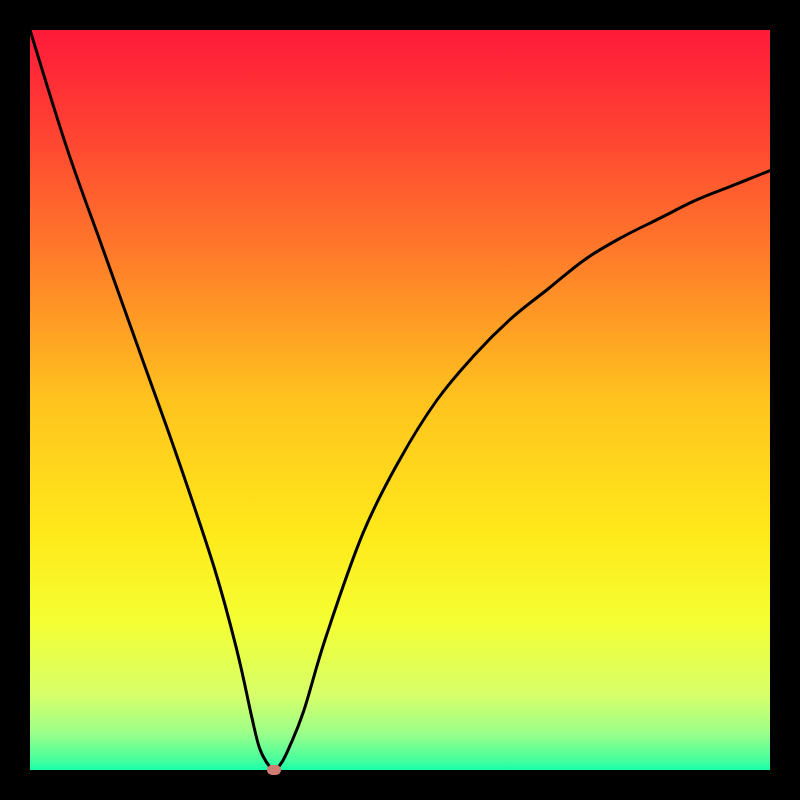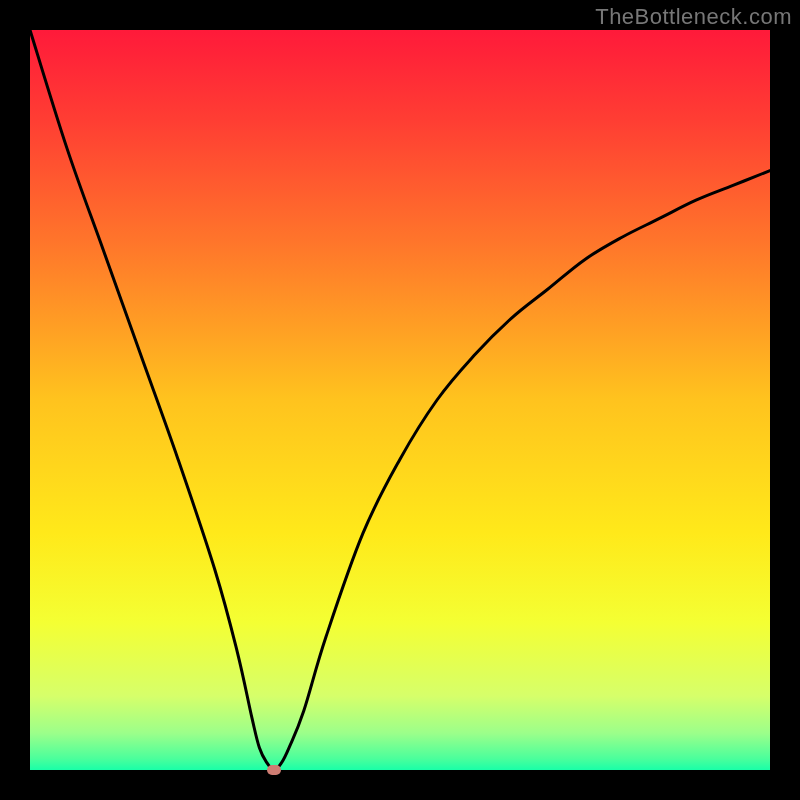--- a/index.html
+++ b/index.html
@@ -54,14 +54,13 @@
 </head>
 <body>
 
 <div class="frame">
   <div class="plot" id="plot" style="background: linear-gradient(rgb(255, 26, 58) 0%, rgb(255, 61, 51) 12%, rgb(255, 122, 42) 30%, rgb(255, 195, 30) 50%, rgb(255, 233, 26) 68%, rgb(244, 255, 51) 80%, rgb(214, 255, 106) 90%, rgb(156, 255, 138) 95%, rgb(74, 255, 156) 98.5%, rgb(25, 255, 168) 100%);">
     <svg class="curve" viewBox="0 0 740 740" preserveAspectRatio="none">
       <path id="curvePath" fill="none" stroke-width="3" stroke-linecap="round" stroke-linejoin="round" d="M 0 0 C 6.66 21.311999999999994,23.68 78.43999999999997,37 118.39999999999998 C 50.32 158.35999999999999,60.68 184.704,74 222 C 87.32 259.296,97.68 288.304,111 325.59999999999997 C 124.32 362.89599999999996,134.68 390.572,148 429.2 C 161.32 467.828,174.344 505.56800000000004,185 540.2 C 195.656 574.8320000000001,200.54000000000002 594.96,207.20000000000002 621.6 C 213.86 648.24,218.004 670.884,222 688.2 C 225.996 705.5160000000001,226.736 709.808,229.4 717.8 C 232.06400000000002 725.7919999999999,234.136 728.604,236.8 732.6 C 239.46400000000003 736.596,241.536 740,244.20000000000002 740 C 246.86400000000003 740,248.93600000000004 736.596,251.60000000000002 732.6 C 254.264 728.604,255.004 727.124,259 717.8 C 262.996 708.4759999999999,267.14 700.78,273.8 680.8 C 280.46000000000004 660.8199999999999,285.344 638.7679999999999,296 606.8 C 306.656 574.832,319.68 535.168,333 503.2 C 346.32 471.23199999999997,356.68 453.176,370 429.2 C 383.32 405.224,393.68000000000006 388.648,407.00000000000006 370 C 420.32000000000005 351.352,430.68 340.25199999999995,444 325.59999999999997 C 457.32 310.948,467.68 300.588,481 288.6 C 494.32 276.612,504.68 269.656,518 259 C 531.32 248.344,541.68 238.72400000000002,555 229.40000000000003 C 568.32 220.07600000000005,578.68 214.52600000000004,592 207.20000000000005 C 605.32 199.87400000000005,615.68 195.36000000000007,629 188.70000000000005 C 642.32 182.04000000000002,652.68 176.19399999999993,666 170.19999999999993 C 679.32 164.20599999999993,689.68 160.72799999999998,703 155.39999999999998 C 716.32 150.07199999999997,733.34 143.26399999999992,740 140.5999999999999" stroke="#000000"></path>
     </svg>
     <div class="marker" id="marker" style="left: 244.2px; top: 740px; background: rgb(207, 125, 115);"></div>
   </div>
-  <div class="watermark">TheBottleneck.com</div>
 </div>
 
 </body></html>

